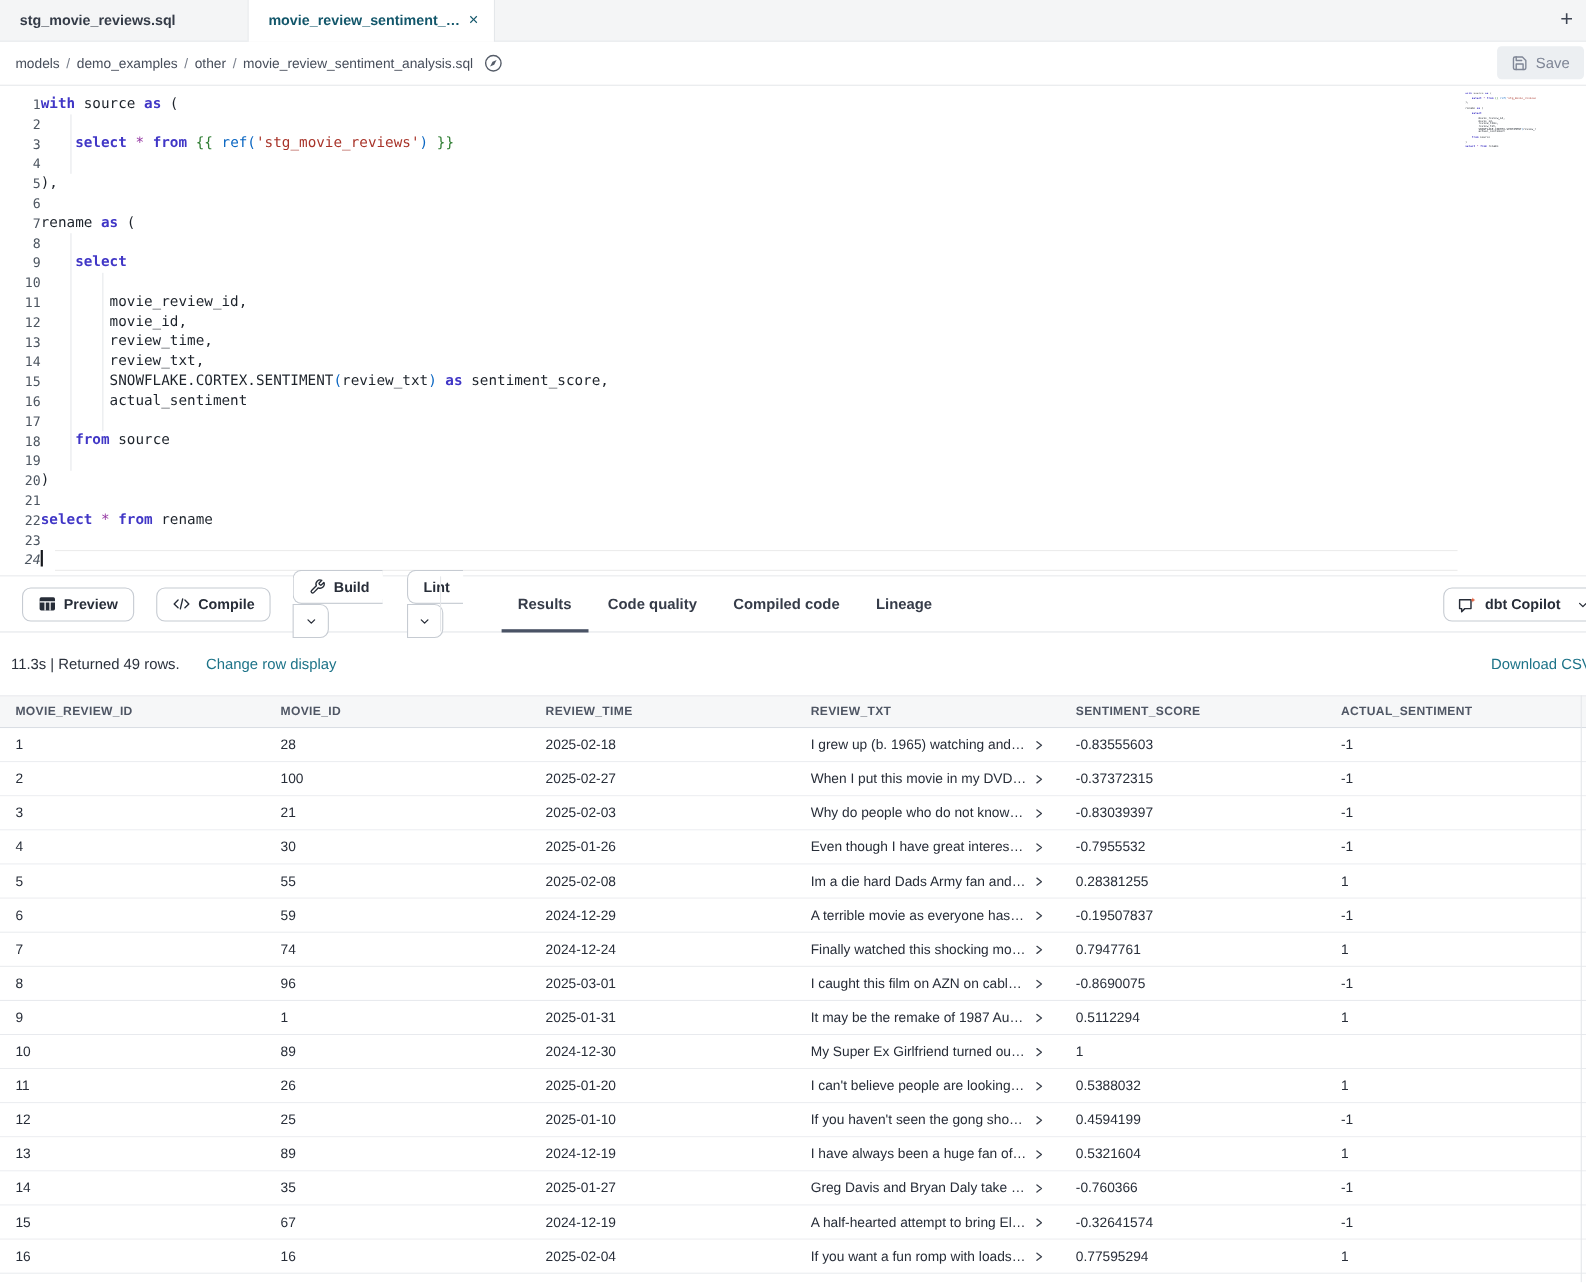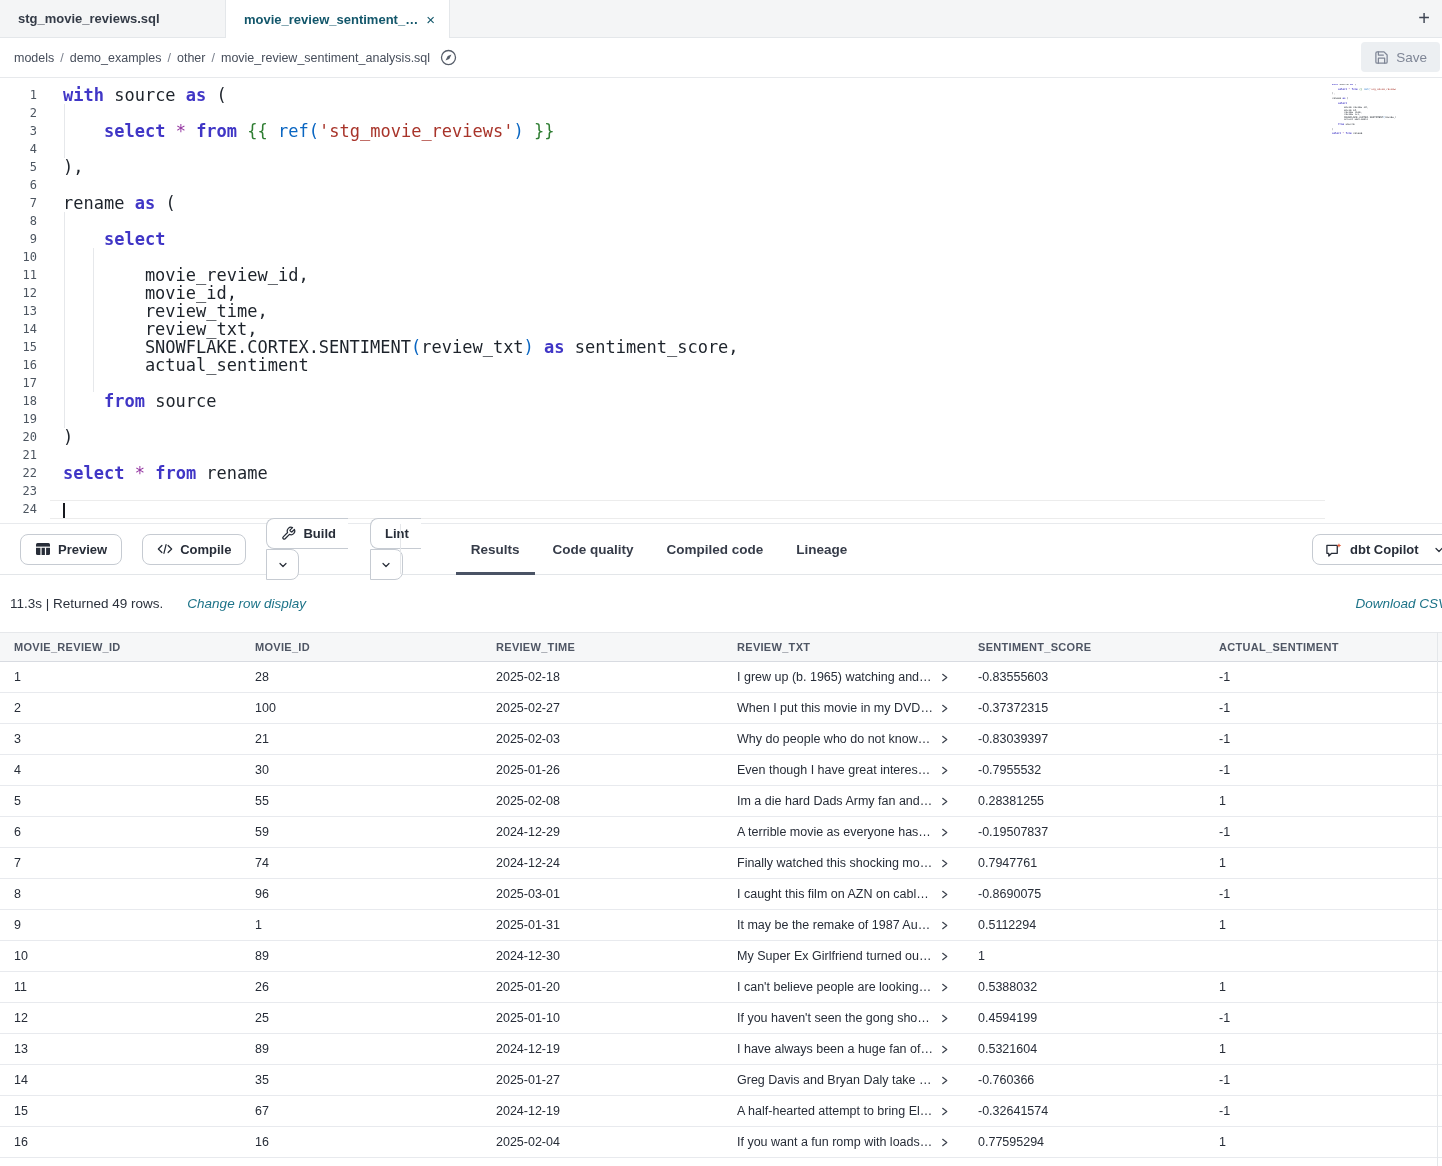--- a/index.html
+++ b/index.html
@@ -1,50 +1,50 @@
 <!DOCTYPE html>
 <html><head>
 <meta charset="utf-8">
 <style>
   html,body{margin:0;padding:0;}
   body{width:1442px;height:1166px;position:relative;overflow:hidden;background:#fff;
        font-family:"Liberation Sans",sans-serif;color:#272d38;}
   
   #tabbar{position:absolute;top:0;left:0;right:0;height:38px;background:#f4f5f6;
           border-bottom:1px solid #e4e7ea;box-sizing:border-box;display:flex;}
-  .tab{width:225px;box-sizing:border-box;display:flex;align-items:center;padding:0 14px 0 18px;
+  .tab{width:225px;box-sizing:border-box;display:flex;align-items:flex-start;padding:11px 14px 0 18px;
        font-size:13px;font-weight:700;color:#343b47;height:37px;cursor:pointer;}
   .tab.active{height:38px;background:#fff;border-left:1px solid #e4e7ea;border-right:1px solid #e4e7ea;
               color:#12566a;z-index:2;}
   .tab .close{margin-left:auto;font-size:15px;font-weight:400;line-height:1;}
   #newtab{position:absolute;right:12px;top:7px;font-size:20px;font-weight:400;color:#3f4654;cursor:pointer;}
   
   #crumbrow{position:absolute;top:38px;left:0;right:0;height:40px;background:#fff;
             border-bottom:1px solid #e7e9ec;box-sizing:border-box;display:flex;align-items:center;
             padding:0 14px;font-size:12.5px;color:#474e5b;text-align:center;}
   #crumbrow .sep{margin:0 6px;color:#7a808d;}
   #compass{margin-left:10px;display:flex;align-items:center;cursor:pointer;}
   #save-btn{position:absolute;right:2px;top:42px;height:30px;padding:0 13px;background:#eceff2;
             border:none;border-radius:4px;display:flex;align-items:center;gap:7px;
             font-size:13.5px;color:#7f8696;font-family:inherit;cursor:pointer;}
   
   #editor{position:absolute;top:79px;left:0;right:0;height:444px;background:#fff;overflow:hidden;}
   #code-lines{position:absolute;top:7px;left:0;right:0;}
   .cl,#minimap{font-family:"DejaVu Sans Mono",monospace;}
   .cl{display:flex;height:18px;line-height:18px;white-space:pre;}
   .gut{flex:0 0 37px;text-align:right;font-size:12px;color:#4c5560;}
-  .codeln{margin-left:26px;font-size:17px;color:#1d232b;}
+  .codeln{font-size:13px;color:#1d232b;}
   .tk-kw{color:#4036c6;font-weight:700;}
   .tk-op{color:#9436a2;}
   .tk-jj{color:#2e7d32;}
   .tk-fn{color:#0a66c2;}
   .tk-pr{color:#0a66c2;}
   .tk-st{color:#a8342a;}
   .tk-pl{color:#1d232b;}
-  .cl.active{position:relative;}
+  .cl.active{position:relative;font-style:italic;}
   .cl.active::before{content:"";position:absolute;left:50px;right:117px;top:0;bottom:-1px;
       border-top:1px solid #ececec;border-bottom:1px solid #ececec;pointer-events:none;}
   .cursor{display:inline-block;width:2px;height:15px;background:#16181d;margin-bottom:-3px;}
   .iguide{position:absolute;width:1px;background:#e6e8eb;}
   #g1{left:64px;top:25px;height:54px;}
   #g2{left:64px;top:133px;height:216px;}
   #g3{left:93px;top:169px;height:144px;}
   #minimap{position:absolute;left:1332px;top:5px;width:64px;height:58px;overflow:hidden;cursor:pointer;}
   .ml{white-space:pre;font-size:2.5px;line-height:2.35px;color:#1d232b;}
   
@@ -64,21 +64,21 @@
         font-size:13.5px;font-weight:600;color:#363c49;cursor:pointer;}
   .rtab.active::after{content:"";position:absolute;left:-15px;right:-15px;bottom:-1px;height:3px;
         background:#4a5365;}
   #copilot-btn{position:absolute;left:1312px;top:10px;height:31px;width:146px;box-sizing:border-box;
         border:1px solid #c6cbd2;border-radius:8px;background:#fff;display:flex;align-items:center;
         gap:8px;padding:0 12px;font-size:13px;font-weight:600;color:#272d38;font-family:inherit;cursor:pointer;}
   
   #statusrow{position:absolute;top:575px;left:0;right:0;height:57px;display:flex;align-items:center;
         padding-left:10px;box-sizing:border-box;font-size:13.5px;}
   #statusrow .summary{color:#2b313c;margin-right:24px;}
-  #statusrow a{color:#1d7388;text-decoration:none;cursor:pointer;font-style:italic;}
+  #statusrow a{color:#1d7388;text-decoration:none;cursor:pointer;}
   #dl-csv{margin-left:auto;margin-right:-5px;white-space:nowrap;}
   
   #tablewrap{position:absolute;top:632px;left:0;right:0;bottom:0;overflow:hidden;}
   #thead{height:30px;box-sizing:border-box;border-top:1px solid #e6e8eb;border-bottom:1px solid #d8dbe1;
         background:#f6f7f8;display:flex;}
   .th{flex:0 0 241px;width:241px;box-sizing:border-box;padding-left:14px;display:flex;align-items:center;
         font-size:11px;font-weight:700;color:#4f5664;letter-spacing:.3px;white-space:nowrap;}
   .tr{height:30px;border-bottom:1px solid #e8eaee;display:flex;background:#fff;}
   .td{flex:0 0 241px;width:241px;box-sizing:border-box;padding-left:14px;display:flex;align-items:center;
         font-size:12.5px;color:#272d38;white-space:nowrap;}

